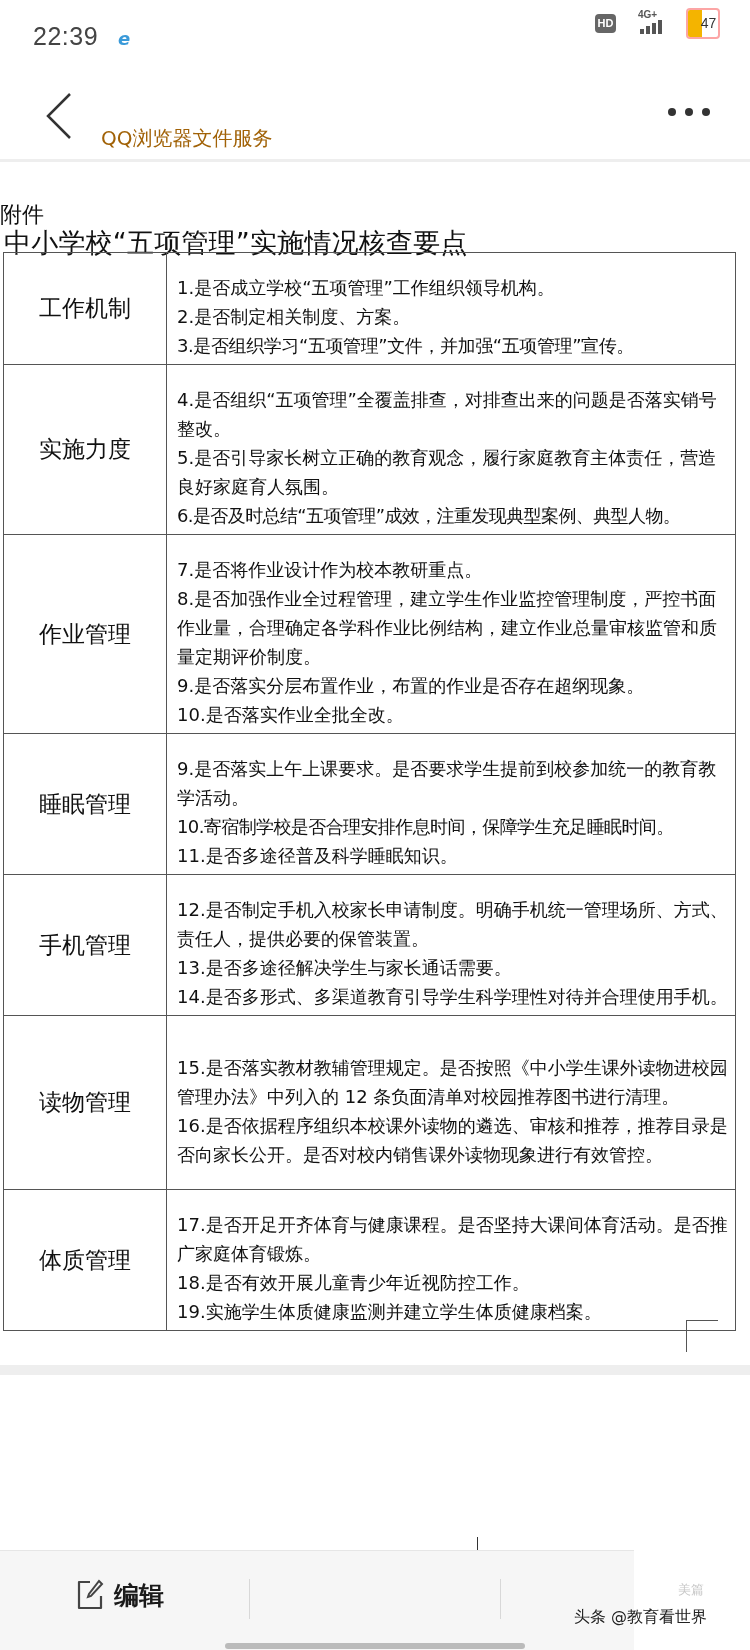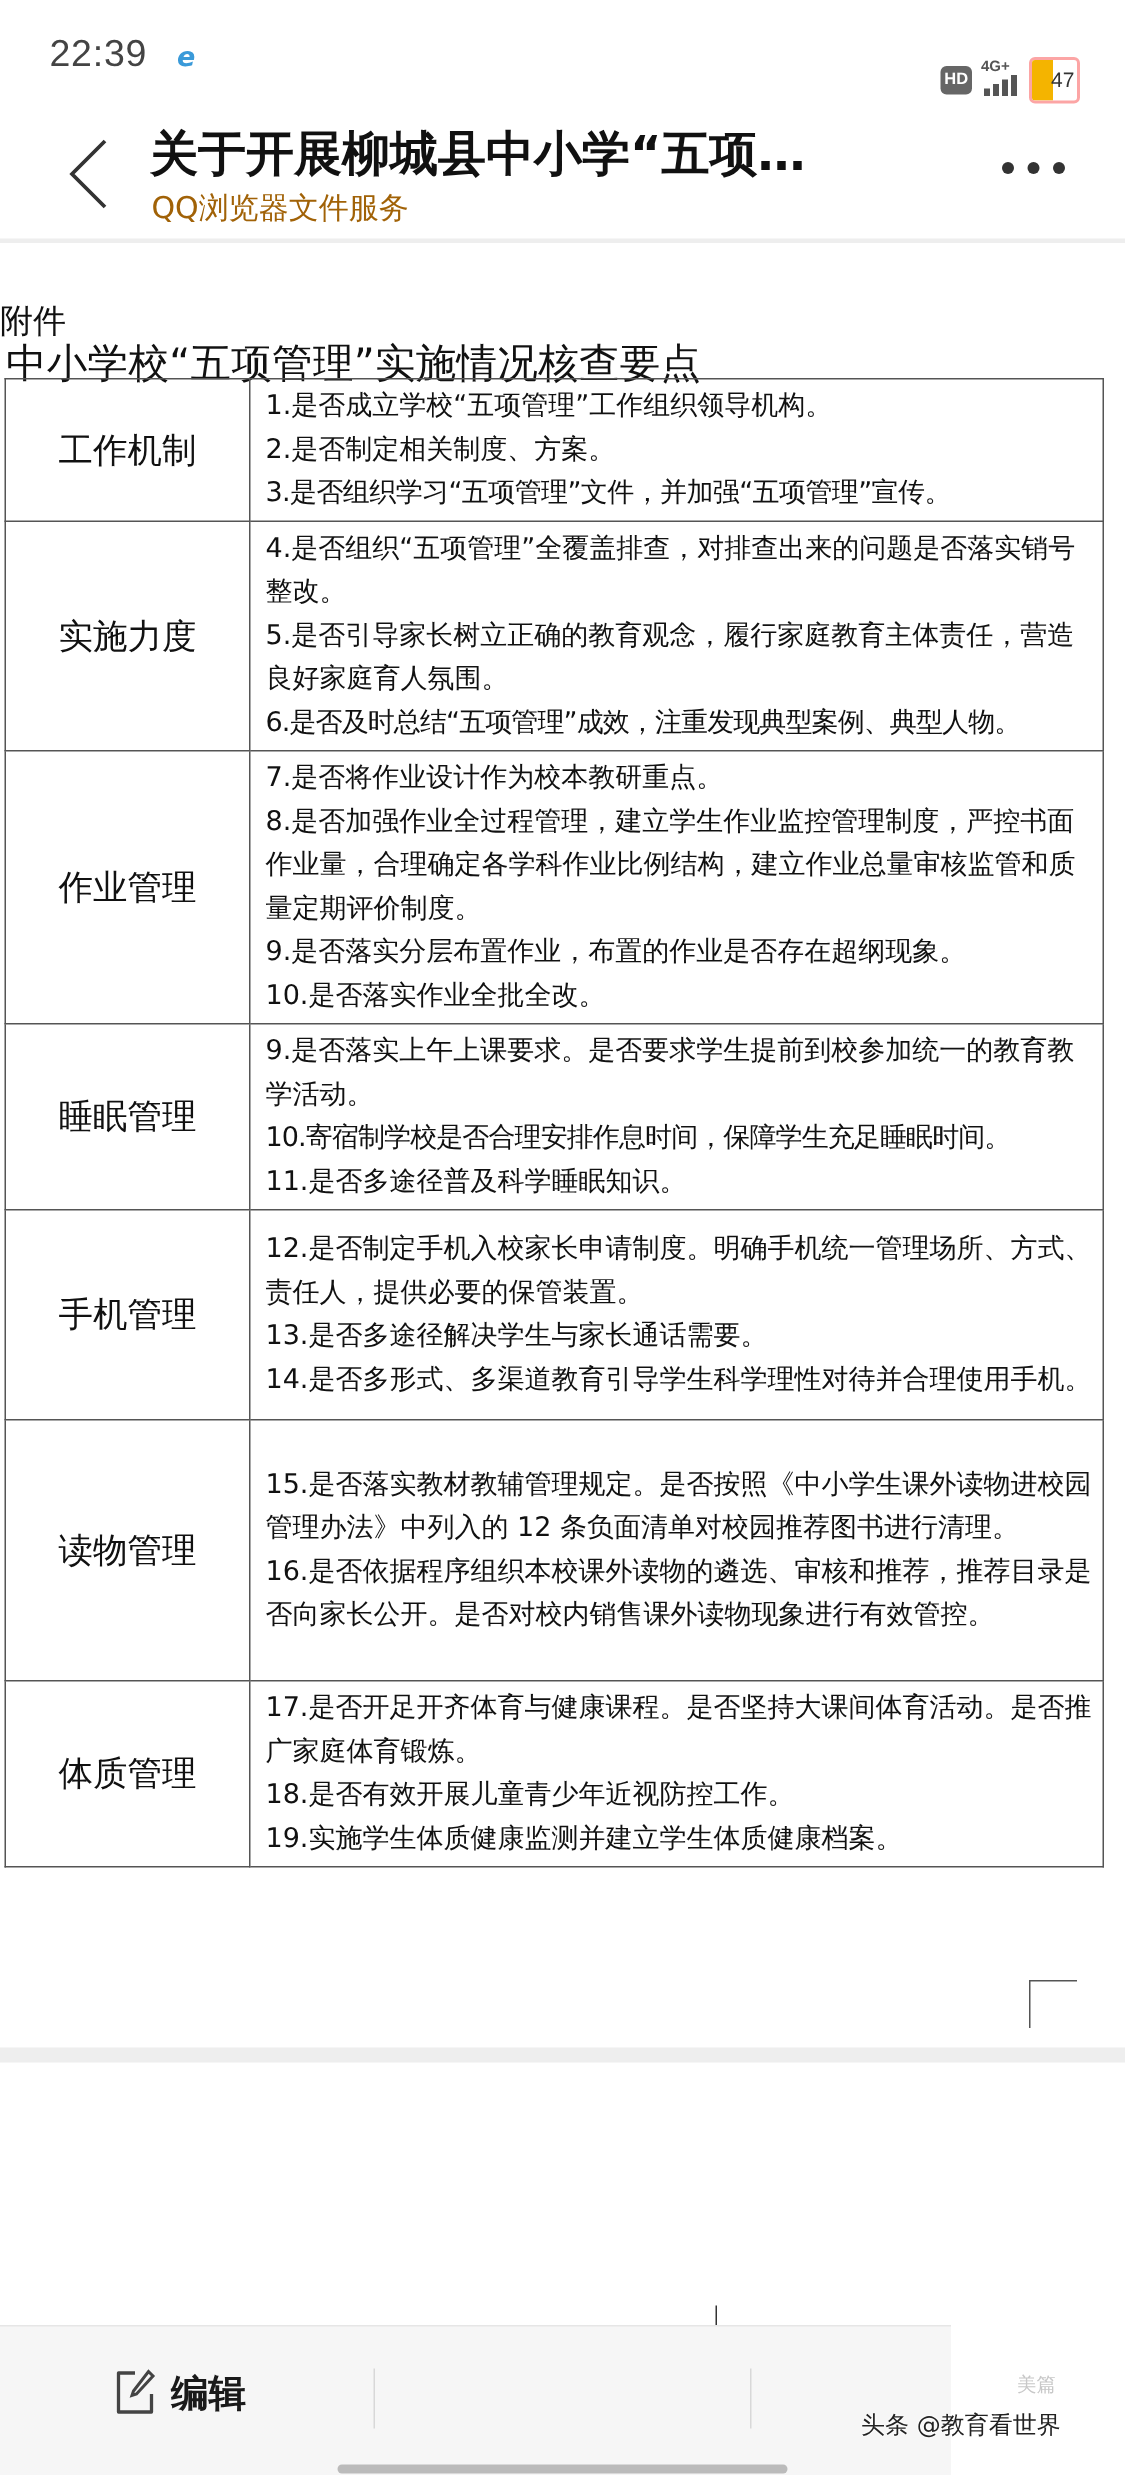--- a/index.html
+++ b/index.html
@@ -14,21 +14,21 @@
     }
     .sb-time {
       position: absolute; left: 33px; top: 22px;
       font-size: 25px; color: #444; font-family: Liberation Sans, sans-serif; font-weight: 500;
       letter-spacing: 0.5px;
     }
     .sb-app-icon {
       position: absolute; left: 118px; top: 30px; width: 20px; height: 18px;
       color: #3a9ad9; font-size: 18px; line-height: 18px; font-weight: bold; font-style: italic;
     }
-    .sb-right { position: absolute; right: 30px; top: 40px; height: 26px; display: flex; align-items: center; gap: 4px; }
+    .sb-right { position: absolute; right: 30px; top: 10px; height: 26px; display: flex; align-items: center; gap: 20px; }
     .hd-badge {
       background: #666; color: #fff; font-size: 11px; font-weight: bold;
       border-radius: 4px; width: 21px; height: 19px; display: flex; align-items: center; justify-content: center;
       font-family: "Liberation Sans", sans-serif;
     }
     .signal { position: relative; width: 30px; height: 22px; }
     .signal .net { position: absolute; left: 2px; top: -3px; font-size: 10px; font-weight: bold; color: #555; font-family: "Liberation Sans", sans-serif; }
     .signal .bars { position: absolute; left: 4px; bottom: 0; display: flex; align-items: flex-end; gap: 2px; }
     .signal .bars i { display: block; width: 4px; background: #555; }
     .battery {
@@ -59,21 +59,21 @@
     .doc-title { position: absolute; left: 4px; top: 62px; font-size: 27px; line-height: 32px; color: #111; letter-spacing: 0.2px; }
     table.checklist {
       position: absolute; left: 3px; top: 87px; width: 733px;
       border-collapse: collapse; border: 1.5px solid #555;
       table-layout: fixed;
     }
     table.checklist td { border: 1.5px solid #555; vertical-align: middle; }
     td.cat {
       width: 163px; text-align: center; font-size: 23px; color: #111; font-weight: 500;
     }
-    td.items { padding: 3px 4px 4px 10px; font-size: 18px; line-height: 29px; color: #111; }
+    td.items { padding: 20px 4px 4px 10px; font-size: 18px; line-height: 29px; color: #111; }
     td.items p { margin: 0; }
 
     .page-gap { position: absolute; left: 0; top: 1365px; width: 750px; height: 10px; background: #eeeeee; }
     .corner-mark { position: absolute; left: 686px; top: 1320px; width: 32px; height: 32px; border-left: 1.5px solid #555; border-top: 1.5px solid #555; }
     .caret { position: absolute; left: 477px; top: 1537px; width: 1px; height: 14px; background: #333; }
 
     .toolbar {
       position: absolute; left: 0; top: 1550px; width: 634px; height: 100px; background: #f6f6f6;
       border-top: 1px solid #e6e6e6;
     }
@@ -110,21 +110,20 @@
     </span>
   </div>
 </div>
 
 <div class="header">
   <div class="back-btn">
     <svg width="44" height="52" viewBox="0 0 44 52">
       <polyline points="30,4 8,26 30,48" fill="none" stroke="#333" stroke-width="2.5"></polyline>
     </svg>
   </div>
-  <div class="title">关于开展柳城县中小学“五项…</div>
   <div class="subtitle">QQ浏览器文件服务</div>
   <div class="more-btn">
     <i></i>
       <i></i>
       <i></i>
   </div>
 </div>
 
 <div class="doc">
   <div class="annex">附件</div>

